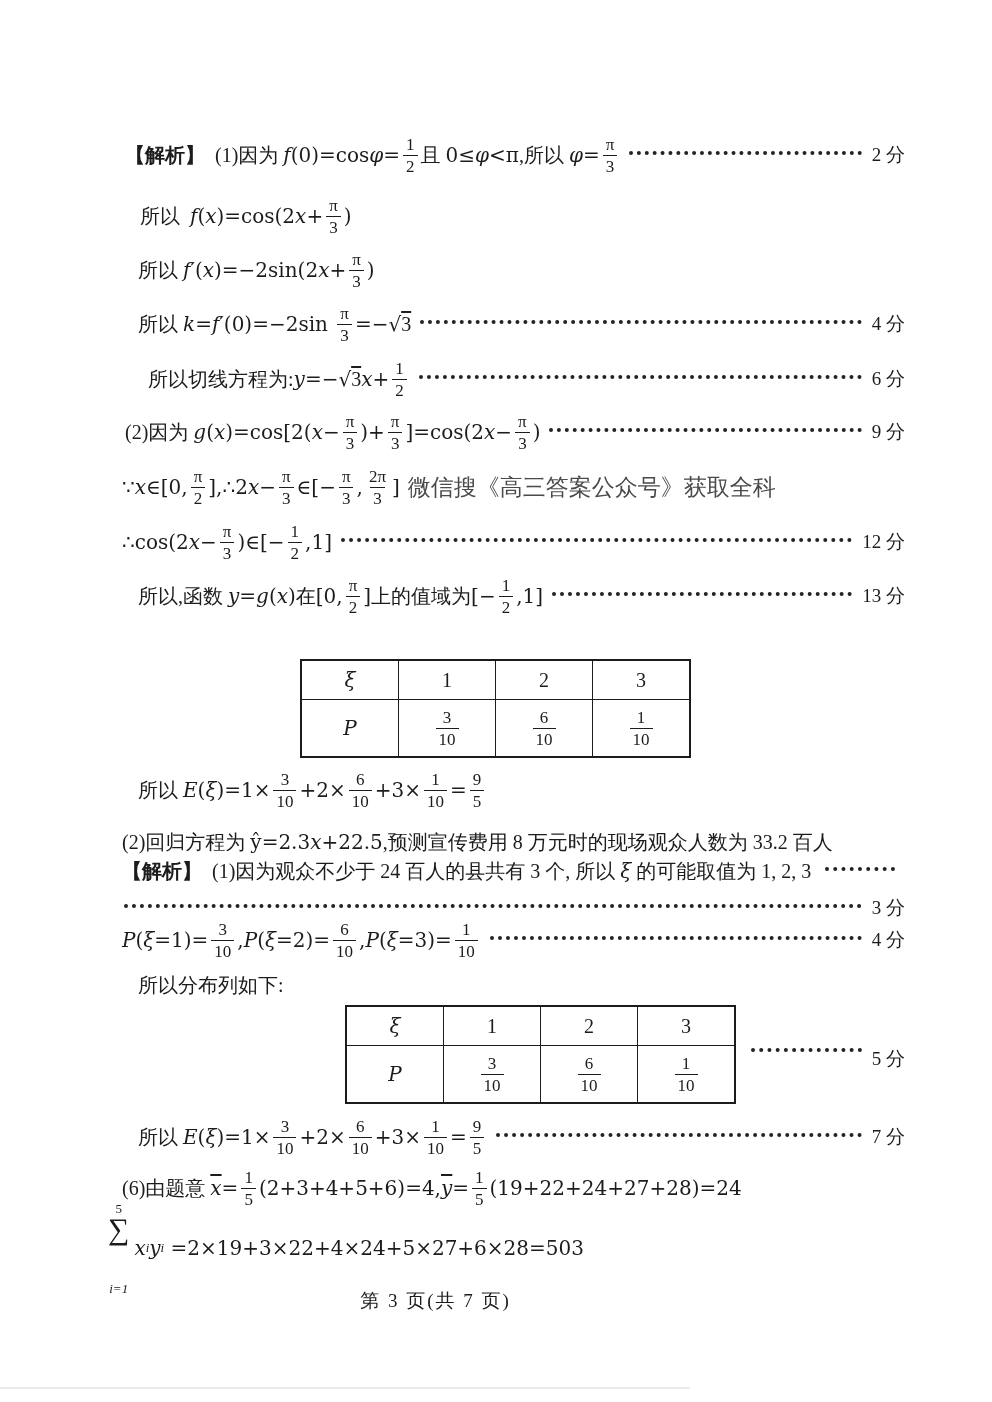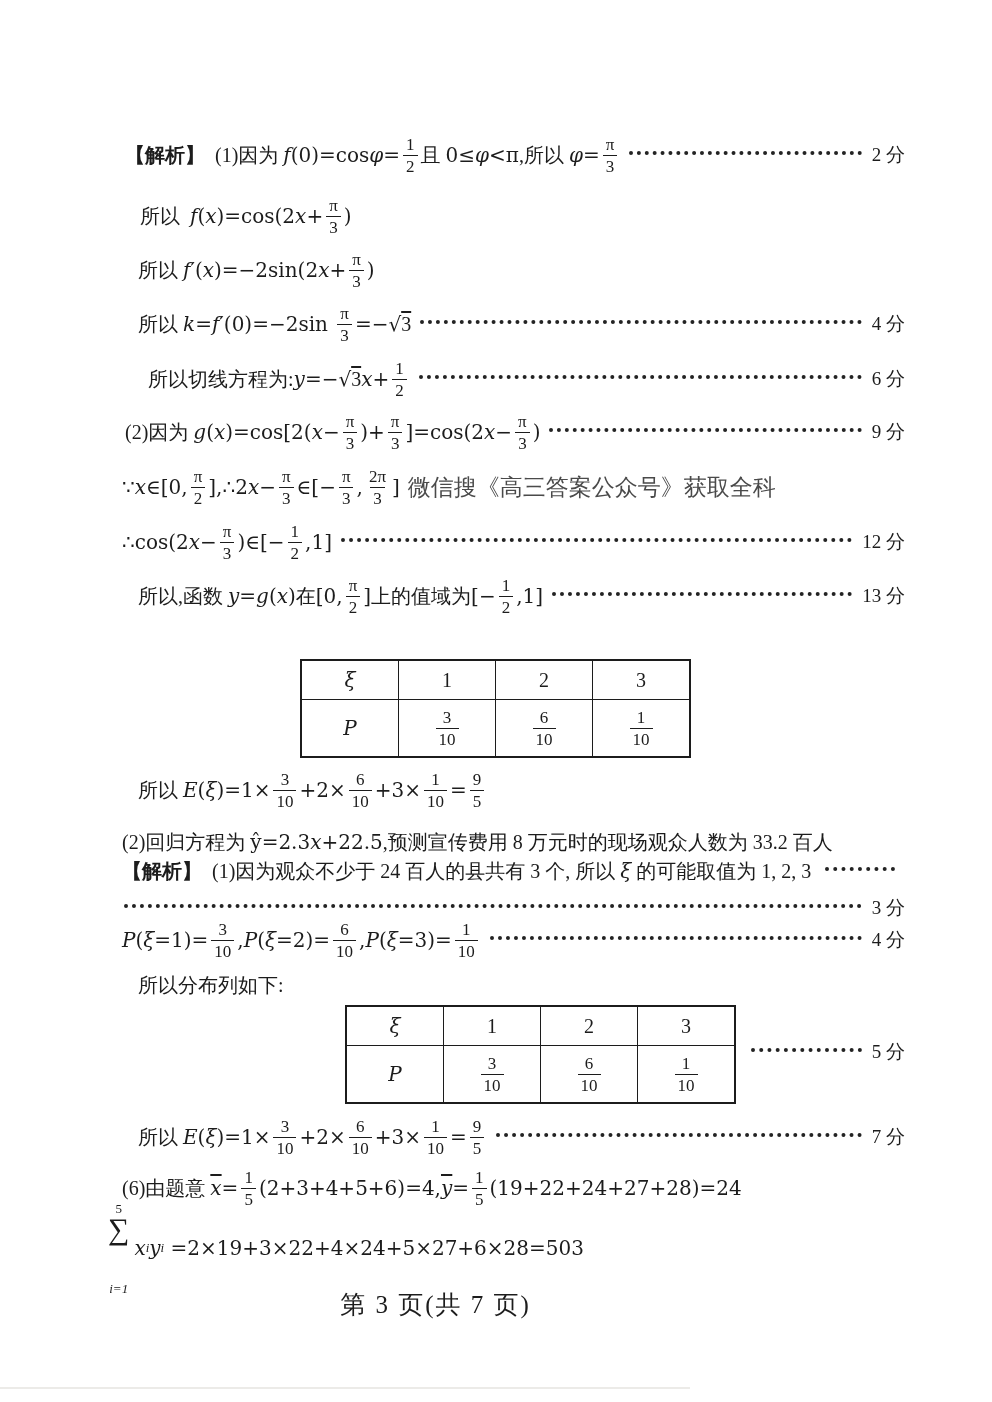--- a/index.html
+++ b/index.html
@@ -46,37 +46,37 @@
   .ln6{top:463px;left:122px}
   .ln7{top:518px;left:122px;right:87px}
   .ln8{top:572px;left:138px;right:87px}
   .ln9{top:633px;left:113px}
   .ln10{top:766px;left:138px}
   .ln11{top:827px;left:122px}
   .ln12{top:856px;left:122px;right:87px}
   .ln13{top:893px;left:115px;right:87px}
   .ln14{top:916px;left:122px;right:87px}
   .ln15{top:970px;left:138px}
-  .ln16{top:1032px;left:742px;right:87px;height:40px;}
+  .ln16{top:1032px;left:742px;right:87px;height:40px;align-items:flex-end;}
   .ln17{top:1113px;left:138px;right:87px}
   .ln18{top:1164px;left:122px}
   .ln19{top:1218px;left:108px;height:60px;}
 
   
   table.ptable{position:absolute;border-collapse:collapse;border:2px solid #1c1c1c;}
   .ptable td{
     border:1.5px solid #1c1c1c;text-align:center;vertical-align:middle;
     width:96px;font-size:20px;padding:0;
   }
   .ptable tr.hrow td{height:38px;}
   .ptable tr.prow td{height:56px;}
   .t1{left:300px;top:659px;}
   .t2{left:345px;top:1005px;}
 
-  .footer{position:absolute;top:1288px;left:0;width:871px;text-align:center;font-size:25px;letter-spacing:2px;}
+  .footer{position:absolute;top:1288px;left:0;width:871px;text-align:center;font-size:19px;letter-spacing:2px;}
   .scan-edge{position:absolute;top:1387px;left:0;width:690px;height:2px;background:#ecebe8;}
 </style>
 </head>
 <body>
 
 <div class="page">
 
   <div class="line ln0">
       <span class="b">【解析】</span>
       <span class="txt">  (1)因为 </span>

